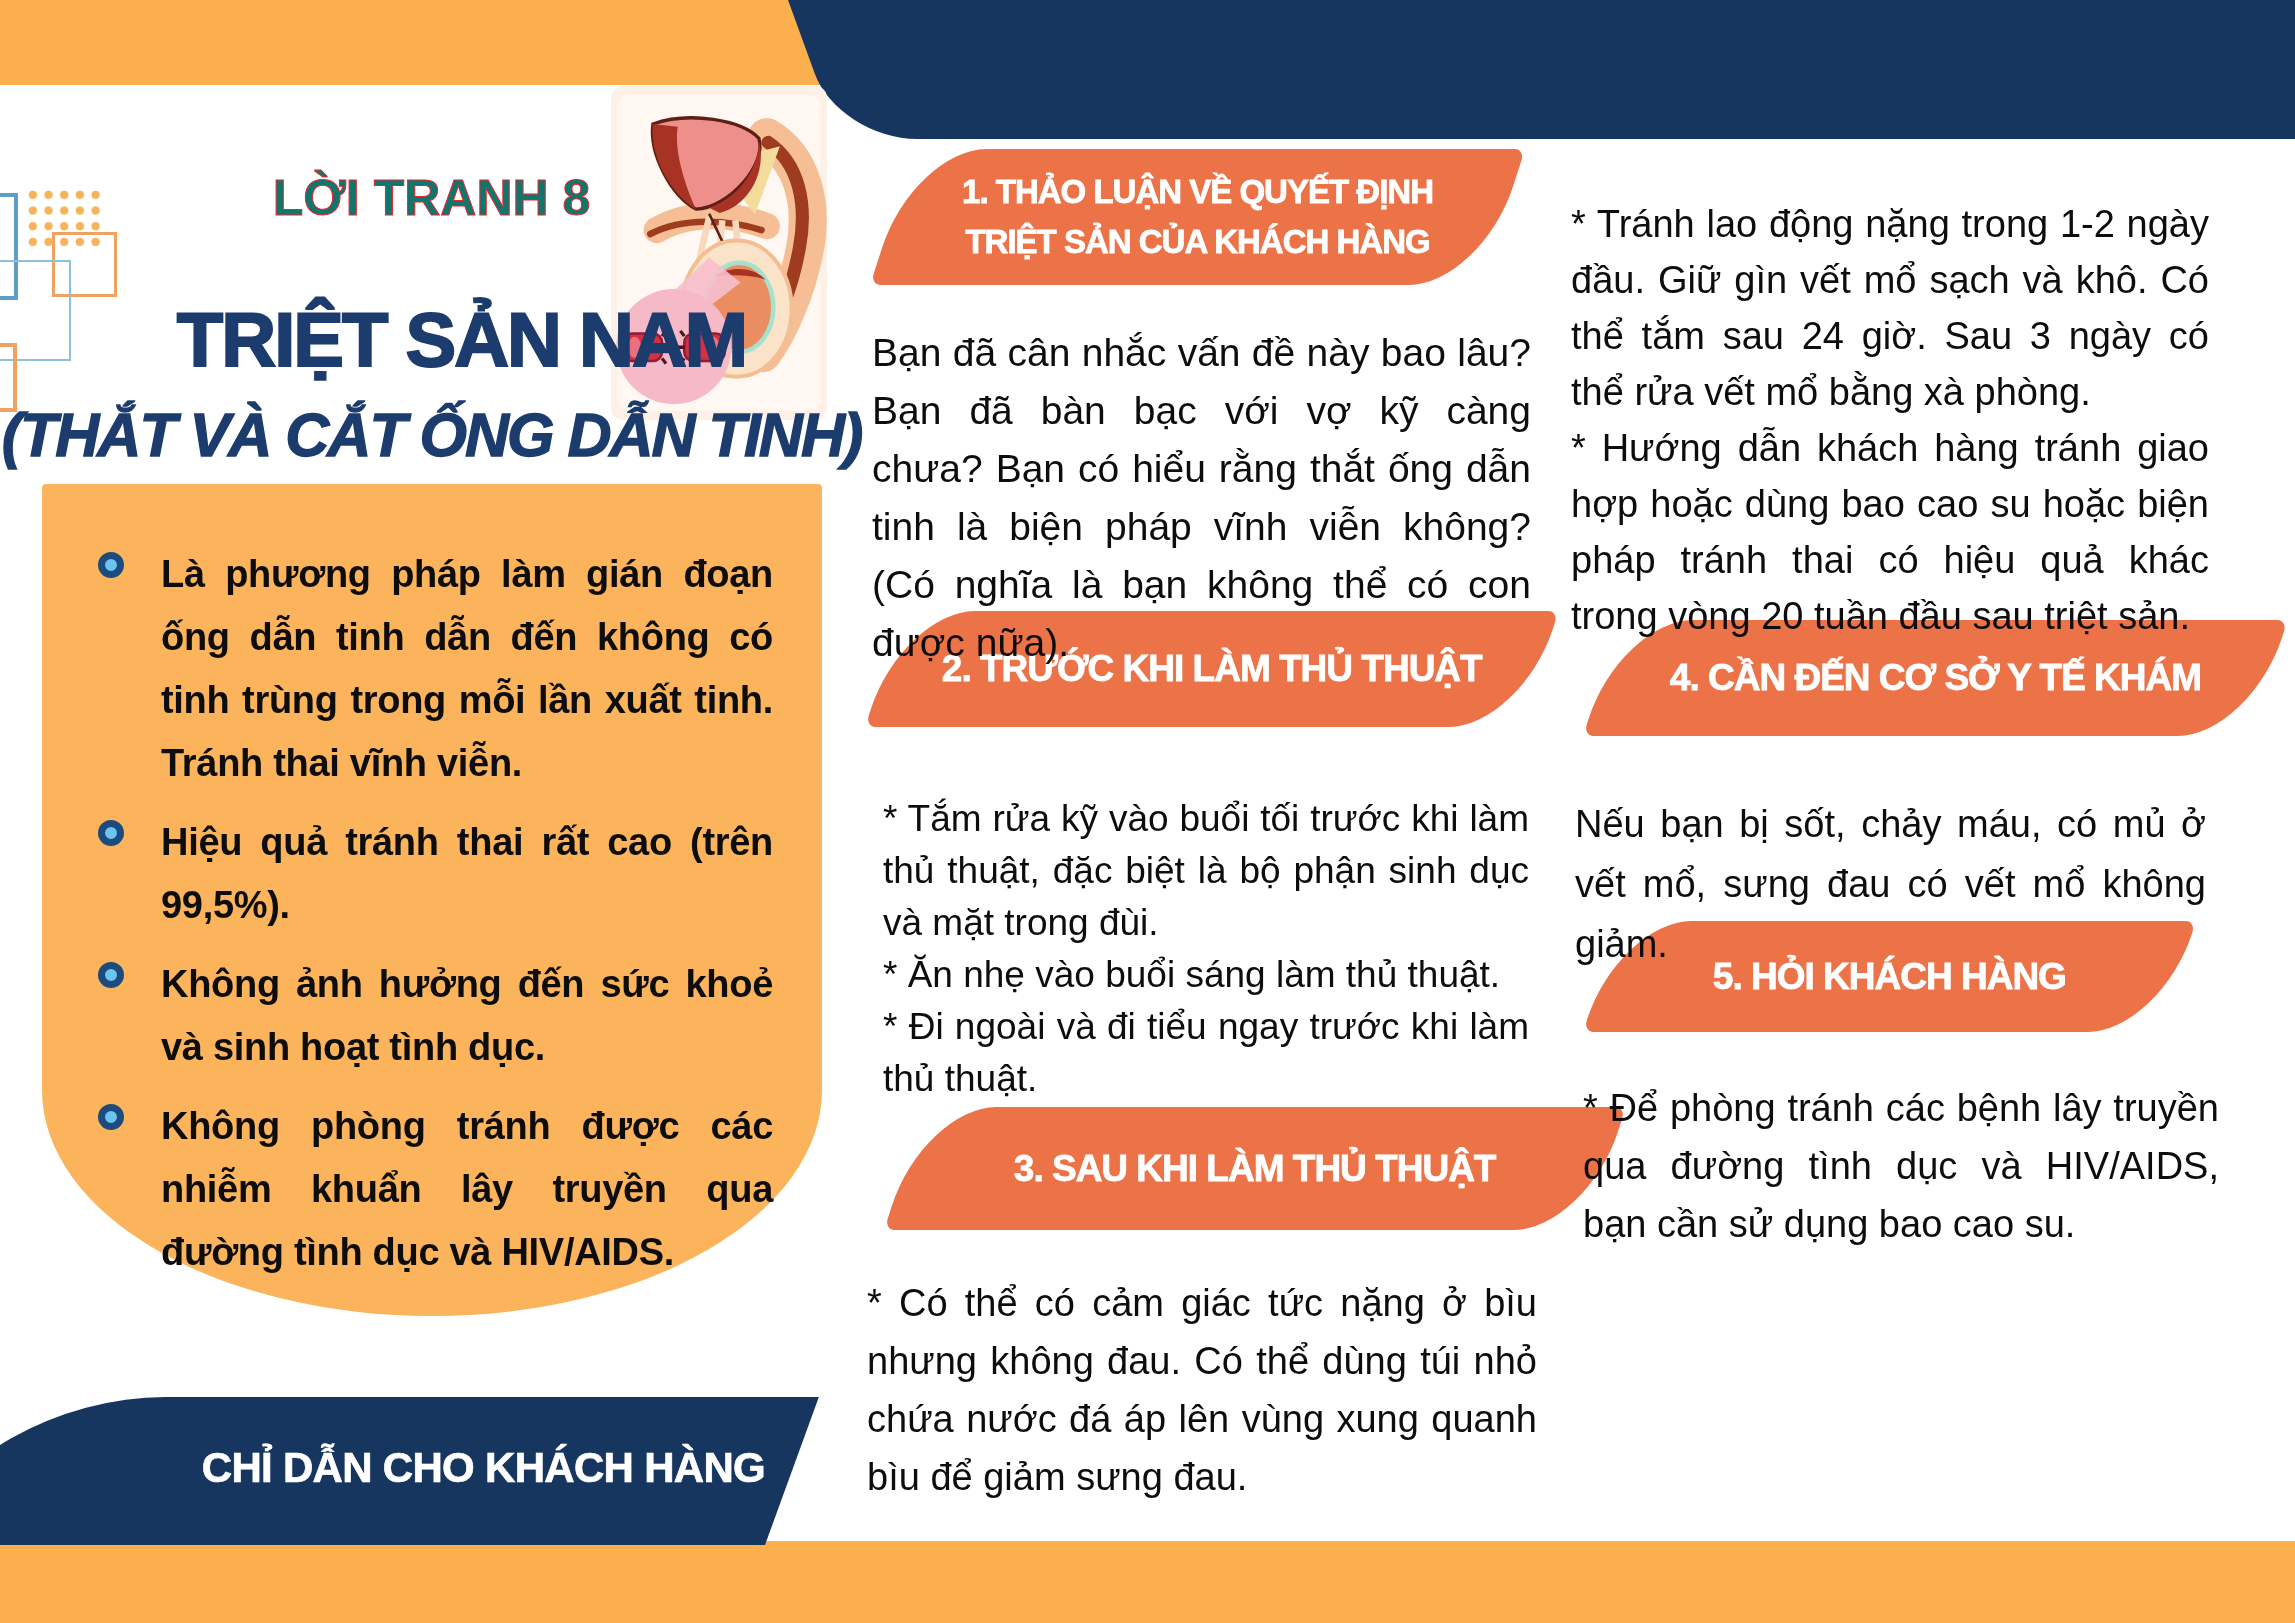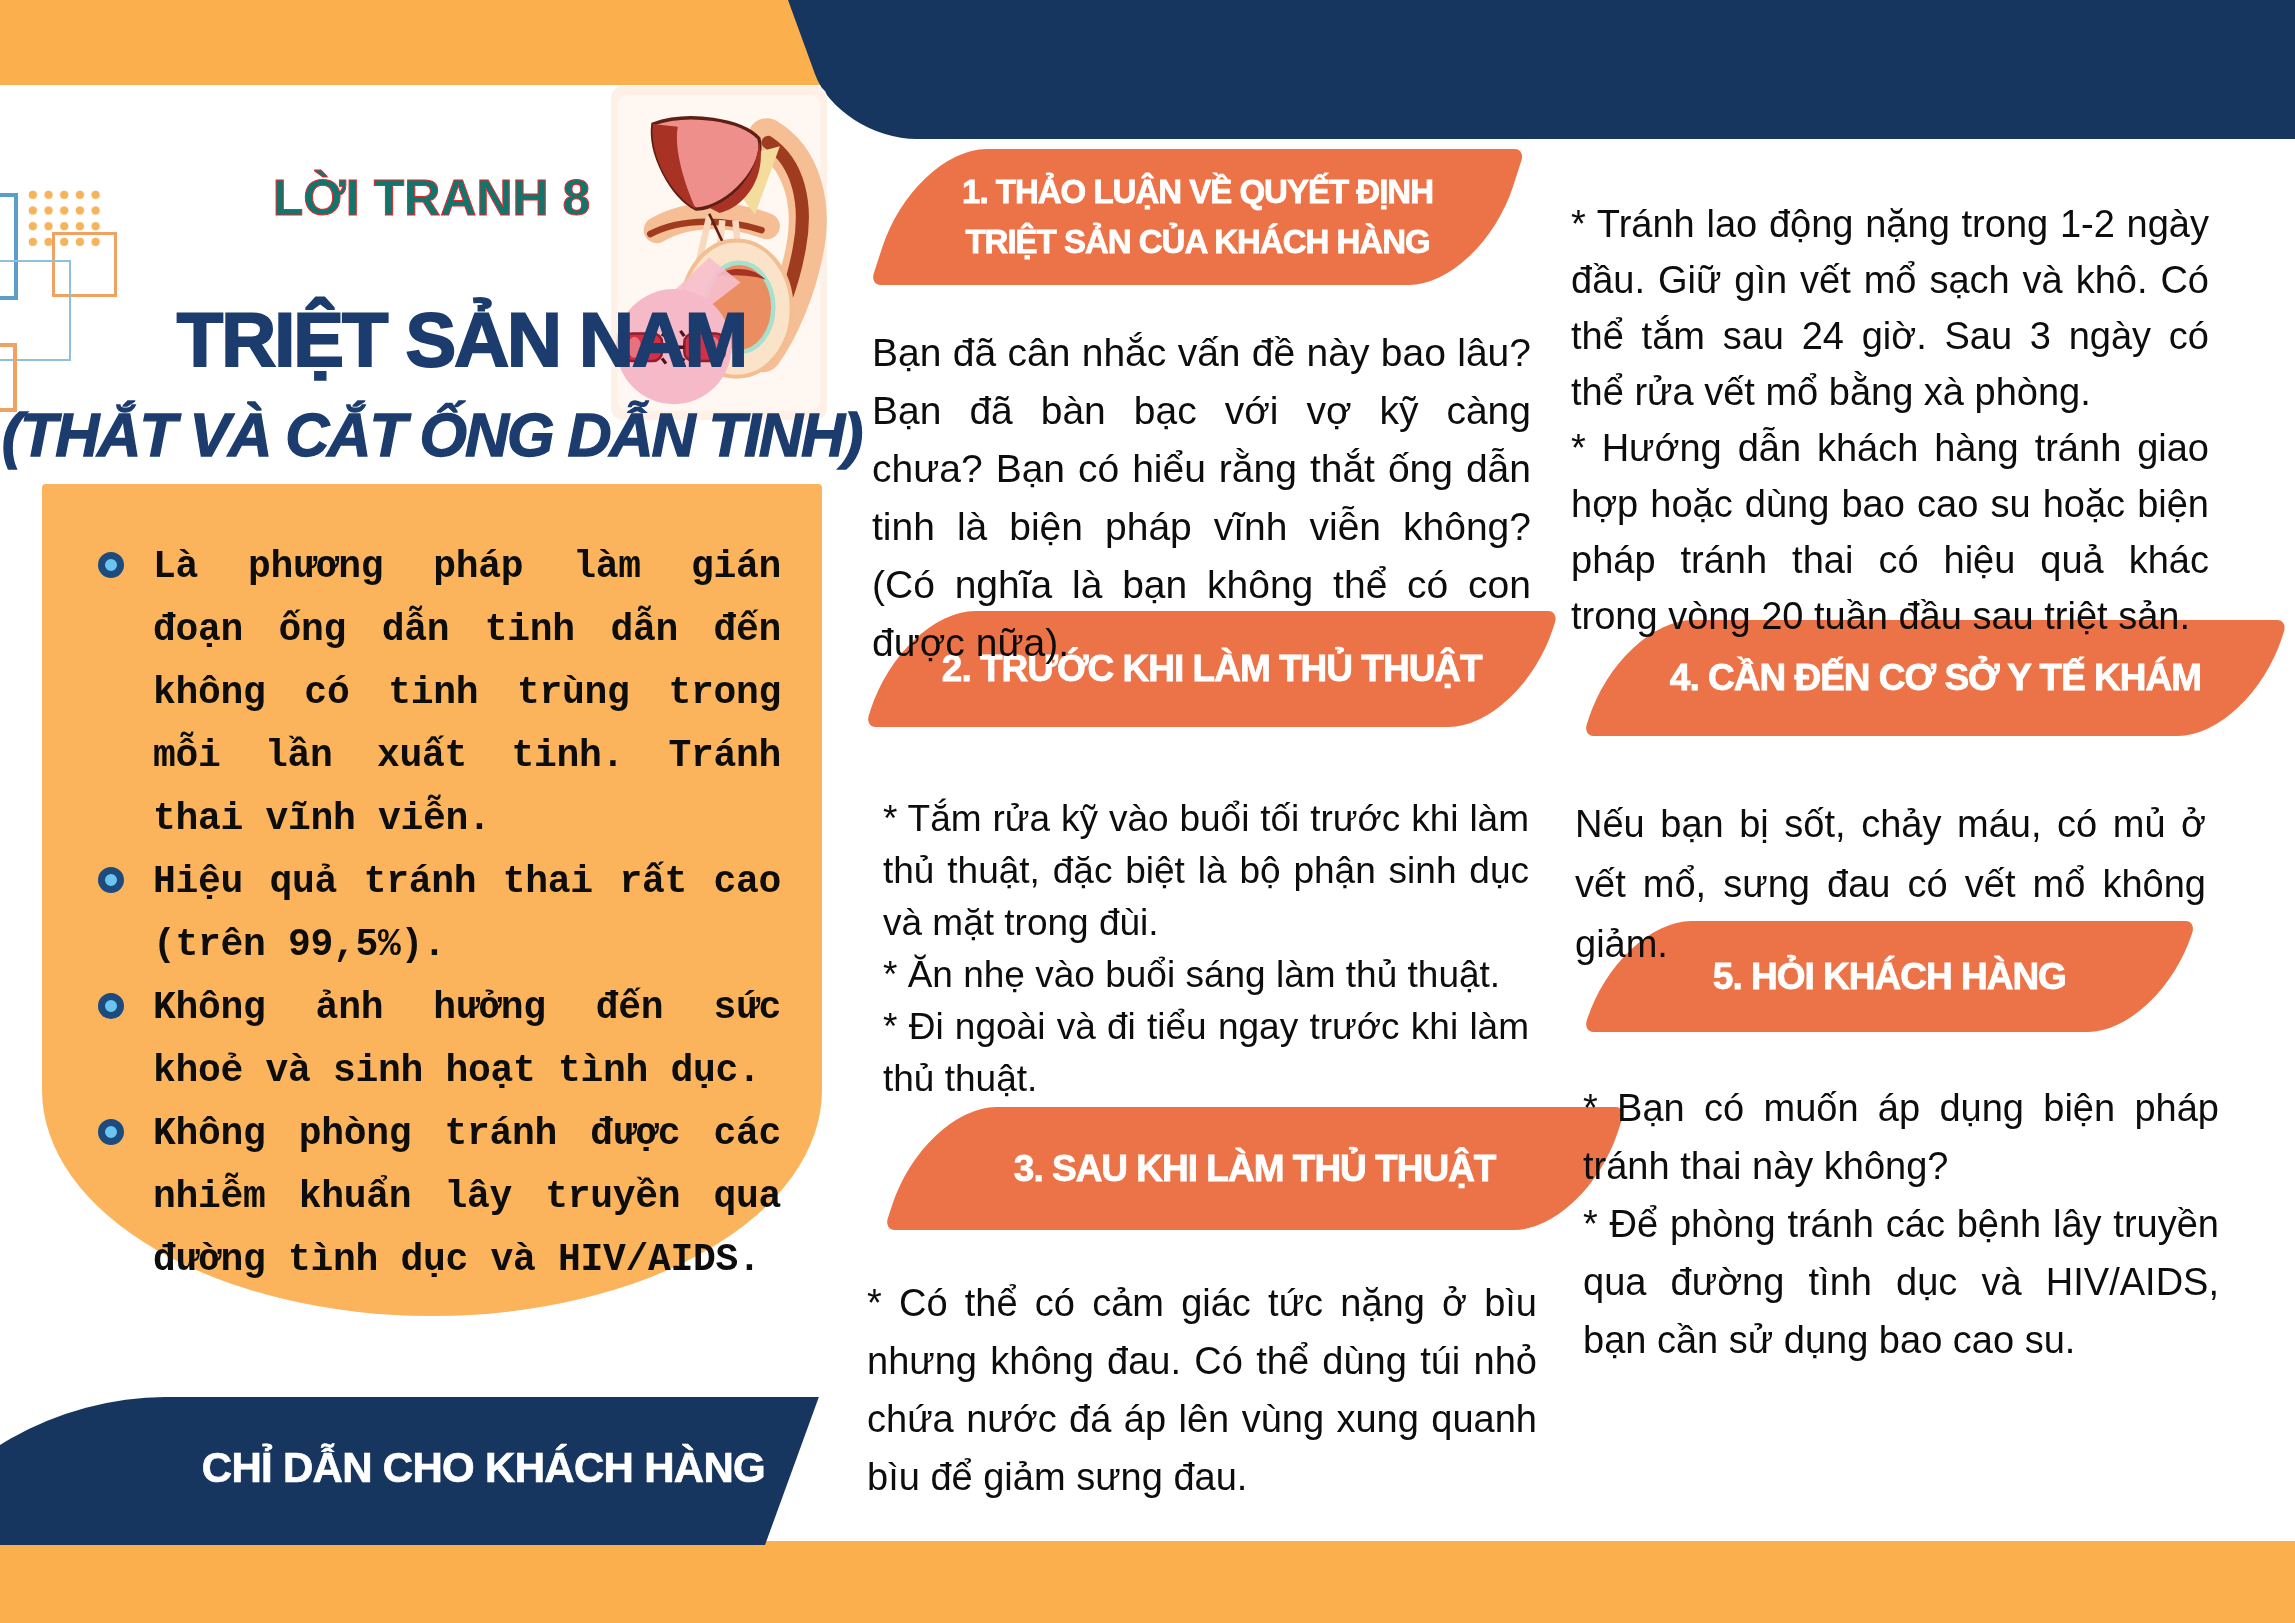--- a/index.html
+++ b/index.html
@@ -40,22 +40,22 @@
     position:absolute;left:42px;top:484px;width:780px;height:832px;background:#FBB45C;
     border-radius:3.9px 3.9px 390px 390px / 3.9px 3.9px 226px 226px;box-sizing:border-box;
     padding:51px 41px 0 56px;
   }
   .b-item{display:flex;gap:29px;margin:0;}
   .b-dot{
     flex:0 0 auto;width:26px;height:26px;border-radius:50%;box-sizing:border-box;
     background:#6CC4F0;border:7.8px solid #1D4B7D;margin-top:17px;
   }
   .b-item p{
-    flex:1;margin:0;color:#0D0D0D;font-weight:700;font-size:38px;line-height:63px;
-    text-align:justify;letter-spacing:-0.3px;font-family:Liberation Mono, monospace;
+    flex:1;margin:8px;color:#0D0D0D;font-weight:700;font-size:38px;line-height:63px;
+    text-align:justify;letter-spacing:-0.3px;
   }
   
   .ribbon{
     position:absolute;background:#EC7347;transform:skewX(-18deg);transform-origin:left bottom;
     border-radius:72px 10.5px 72px 10.5px / 98px 11.8px 98px 11.8px;
     display:flex;align-items:center;justify-content:center;
   }
   .rt{
     transform:skewX(18deg);color:#ffffff;font-weight:700;text-align:center;
     letter-spacing:-1px;-webkit-text-stroke:0.8px #ffffff;
@@ -197,18 +197,17 @@
   </div>
 
   <div class="para pr-top">
     <p>* Tránh lao động nặng trong 1-2 ngày đầu. Giữ gìn vết mổ sạch và khô. Có thể tắm sau 24 giờ. Sau 3 ngày có thể rửa vết mổ bằng xà phòng.</p>
     <p>* Hướng dẫn khách hàng tránh giao hợp hoặc dùng bao cao su hoặc biện pháp tránh thai có hiệu quả khác trong vòng 20 tuần đầu sau triệt sản.</p>
   </div>
   <div class="para pr4">
     <p>Nếu bạn bị sốt, chảy máu, có mủ ở vết mổ, sưng đau có vết mổ không giảm.</p>
   </div>
   <div class="para pr5">
-    <p>* Bạn có muốn áp dụng biện pháp tránh thai này không?</p>
     <p>* Để phòng tránh các bệnh lây truyền qua đường tình dục và HIV/AIDS, bạn cần sử dụng bao cao su.</p>
   </div>
 
 </div>
 
 
 </body></html>

